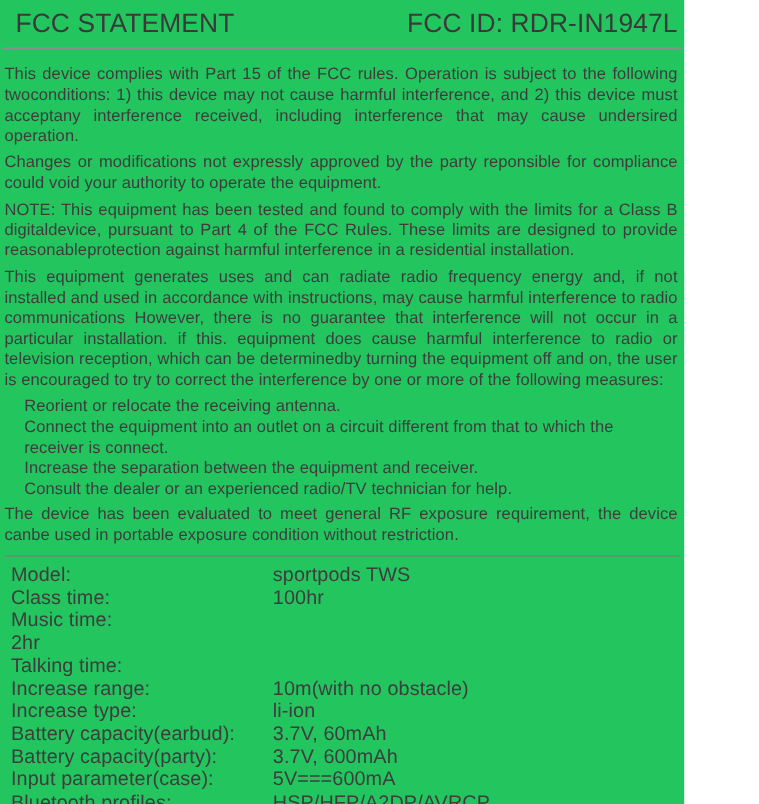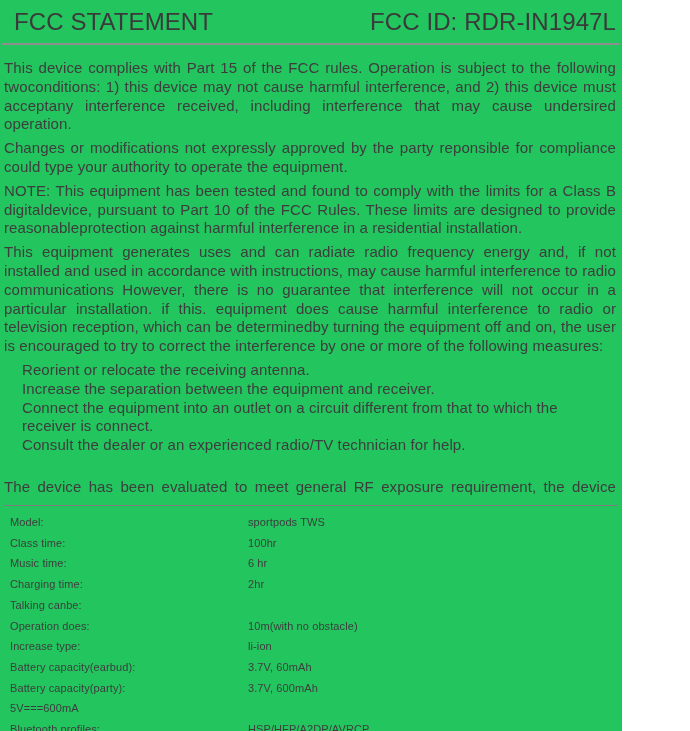--- a/index.html
+++ b/index.html
@@ -40,39 +40,39 @@
   .para {
     font-size: 15px;
     line-height: 18.8px;
     text-align: justify;
     margin: 0 0 5px 0;
   }
   .para.last-block {
     margin-bottom: 0;
   }
   .measures {
-    margin: 0 0 23px 18px;
+    margin: 0 0 4px 18px;
     font-size: 15px;
     line-height: 18.8px;
   }
   .measure-item {
     text-align: left;
   }
   .spec-section {
     position: absolute;
     top: 505px;
     left: 4px;
     right: 4px;
     border-top: 1px solid #7d7d7d;
     padding: 6px 0 0 6px;
   }
   .spec-row {
     display: grid;
     grid-template-columns: 238px auto;
-    font-size: 11px;
+    font-size: 18px;
     line-height: 20.7px;
   }
   .spec-label {
     white-space: nowrap;
   }
   .spec-value {
     white-space: nowrap;
   }
 </style>
 </head>
@@ -80,71 +80,70 @@
 
 <div class="page">
 
   <div class="header">
     <div class="title">FCC STATEMENT</div>
     <div class="fcc-id">FCC ID: RDR-IN1947L</div>
   </div>
 
   <div class="text-zone">
     <p class="para">This device complies with Part 15 of the FCC rules. Operation is subject to the following twoconditions: 1) this device may not cause harmful interference, and 2) this device must acceptany interference received, including interference that may cause undersired operation.</p>
-    <p class="para">Changes or modifications not expressly approved by the party reponsible for compliance could type your authority to operate the equipment.</p>
-    <p class="para">NOTE: This equipment has been tested and found to comply with the limits for a Class B digitaldevice, pursuant to Part 10 of the FCC Rules. These limits are designed to provide reasonableprotection against harmful interference in a residential installation.</p>
+    <p class="para">Changes or modifications not expressly approved by the party reponsible for compliance could void your authority to operate the equipment.</p>
+    <p class="para">NOTE: This equipment has been tested and found to comply with the limits for a Class B digitaldevice, pursuant to Part 4 of the FCC Rules. These limits are designed to provide reasonableprotection against harmful interference in a residential installation.</p>
     <p class="para">This equipment generates uses and can radiate radio frequency energy and, if not installed and used in accordance with instructions, may cause harmful interference to radio communications However, there is no guarantee that interference will not occur in a particular installation. if this. equipment does cause harmful interference to radio or television reception, which can be determinedby turning the equipment off and on, the user is encouraged to try to correct the interference by one or more of the following measures:</p>
 
     <div class="measures">
       <div class="measure-item">Reorient or relocate the receiving antenna.</div>
+      <div class="measure-item">Connect the equipment into an outlet on a circuit different from that to which the receiver is connect.</div>
       <div class="measure-item">Increase the separation between the equipment and receiver.</div>
-      <div class="measure-item">Connect the equipment into an outlet on a circuit different from that to which the receiver is connect.</div>
       <div class="measure-item">Consult the dealer or an experienced radio/TV technician for help.</div>
     </div>
 
     <p class="para last-block">The device has been evaluated to meet general RF exposure requirement, the device canbe used in portable exposure condition without restriction.</p>
   </div>
 
   <div class="spec-section">
     <div class="spec-row">
       <div class="spec-label">Model:</div>
       <div class="spec-value">sportpods TWS</div>
     </div>
     <div class="spec-row">
       <div class="spec-label">Class time:</div>
       <div class="spec-value">100hr</div>
     </div>
     <div class="spec-row">
       <div class="spec-label">Music time:</div>
-      <div class="spec-value">6 hr</div>
     </div>
     <div class="spec-row">
-      <div class="spec-label">Charging time:</div>
       <div class="spec-value">2hr</div>
     </div>
     <div class="spec-row">
-      <div class="spec-label">Talking canbe:</div>
+      <div class="spec-label">Talking time:</div>
     </div>
     <div class="spec-row">
-      <div class="spec-label">Operation does:</div>
+      <div class="spec-label">Increase range:</div>
       <div class="spec-value">10m(with no obstacle)</div>
     </div>
     <div class="spec-row">
       <div class="spec-label">Increase type:</div>
       <div class="spec-value">li-ion</div>
     </div>
     <div class="spec-row">
       <div class="spec-label">Battery capacity(earbud):</div>
       <div class="spec-value">3.7V, 60mAh</div>
     </div>
     <div class="spec-row">
       <div class="spec-label">Battery capacity(party):</div>
       <div class="spec-value">3.7V, 600mAh</div>
     </div>
     <div class="spec-row">
+      <div class="spec-label">Input parameter(case):</div>
       <div class="spec-value">5V===600mA</div>
     </div>
     <div class="spec-row">
       <div class="spec-label">Bluetooth profiles:</div>
       <div class="spec-value">HSP/HFP/A2DP/AVRCP</div>
     </div>
   </div>
 
 </div>
 

